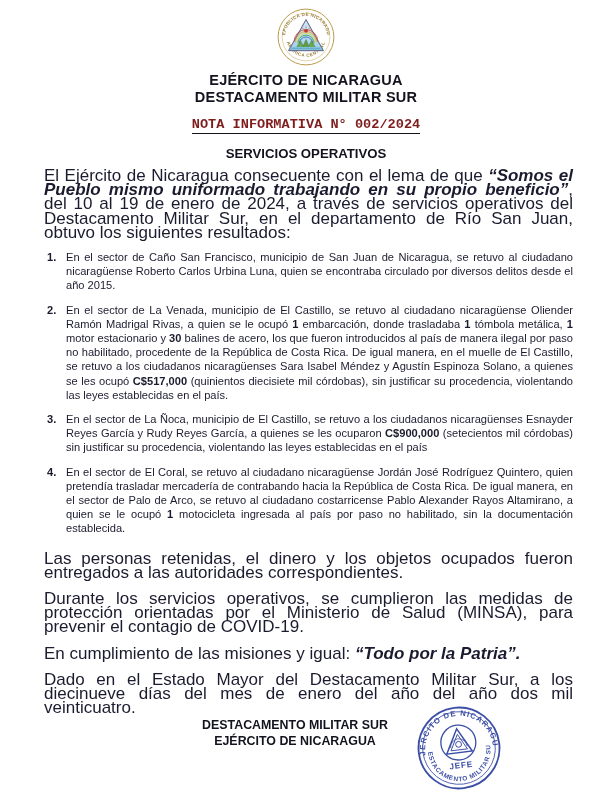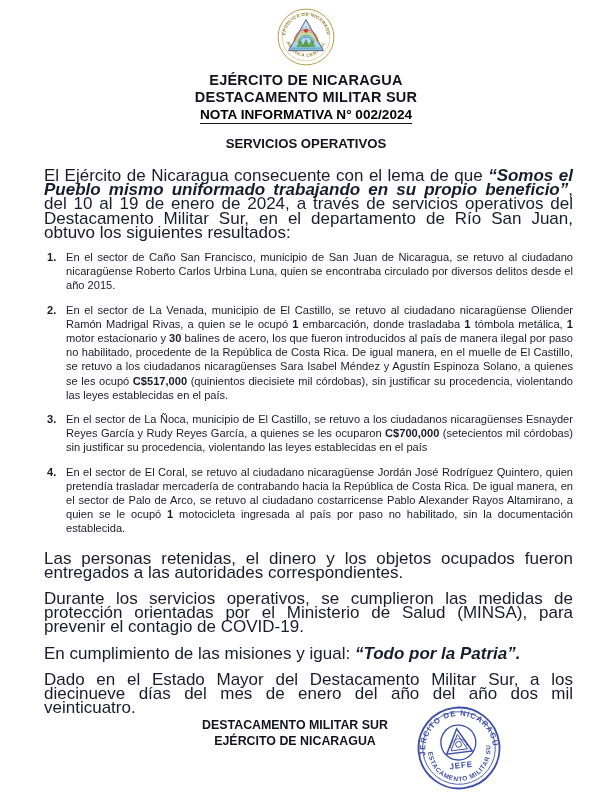--- a/index.html
+++ b/index.html
@@ -46,24 +46,26 @@
     text-align: center;
   }
   .title-main {
     font-size: 14.5px;
     font-weight: bold;
     letter-spacing: 0.2px;
     line-height: 17px;
     color: #13131f;
   }
   .title-nota {
+    margin-top: 10px;
     font-size: 13.6px;
     font-weight: bold;
-    color: #000000;
+    color: #7f1d1d;
     line-height: 17px;
+    font-family: Liberation Mono, monospace;
   }
   .title-nota span.u {
     border-bottom: 1.6px solid #13131f;
     padding-bottom: 1px;
   }
   .title-servicios {
     margin-top: 12px;
     font-size: 13.2px;
     font-weight: bold;
     color: #13131f;
@@ -215,21 +217,21 @@
 
       <li>
         <span class="num">1.</span><span>En el sector de Caño San Francisco, municipio de San Juan de Nicaragua, se retuvo al ciudadano nicaragüense Roberto Carlos Urbina Luna, quien se encontraba circulado por diversos delitos desde el año 2015.</span>
       </li>
 
       <li>
         <span class="num">2.</span><span>En el sector de La Venada, municipio de El Castillo, se retuvo al ciudadano nicaragüense Oliender Ramón Madrigal Rivas, a quien se le ocupó </span><span class="b">1</span><span> embarcación, donde trasladaba </span><span class="b">1</span><span> tómbola metálica, </span><span class="b">1</span><span> motor estacionario y </span><span class="b">30</span><span> balines de acero, los que fueron introducidos al país de manera ilegal por paso no habilitado, procedente de la República de Costa Rica. De igual manera, en el muelle de El Castillo, se retuvo a los ciudadanos nicaragüenses Sara Isabel Méndez y Agustín Espinoza Solano, a quienes se les ocupó </span><span class="b">C$517,000</span><span> (quinientos diecisiete mil córdobas), sin justificar su procedencia, violentando las leyes establecidas en el país.</span>
       </li>
 
       <li>
-        <span class="num">3.</span><span>En el sector de La Ñoca, municipio de El Castillo, se retuvo a los ciudadanos nicaragüenses Esnayder Reyes García y Rudy Reyes García, a quienes se les ocuparon </span><span class="b">C$700,000</span><span> (setecientos mil córdobas) sin justificar su procedencia, violentando las leyes establecidas en el país</span>
+        <span class="num">3.</span><span>En el sector de La Ñoca, municipio de El Castillo, se retuvo a los ciudadanos nicaragüenses Esnayder Reyes García y Rudy Reyes García, a quienes se les ocuparon </span><span class="b">C$900,000</span><span> (setecientos mil córdobas) sin justificar su procedencia, violentando las leyes establecidas en el país</span>
       </li>
 
       <li>
         <span class="num">4.</span><span>En el sector de El Coral, se retuvo al ciudadano nicaragüense Jordán José Rodríguez Quintero, quien pretendía trasladar mercadería de contrabando hacia la República de Costa Rica. De igual manera, en el sector de Palo de Arco, se retuvo al ciudadano costarricense Pablo Alexander Rayos Altamirano, a quien se le ocupó </span><span class="b">1</span><span> motocicleta ingresada al país por paso no habilitado, sin la documentación establecida.</span>
       </li>
 
     </ol>
 
     <div class="tail-block">
       <p class="para">Las personas retenidas, el dinero y los objetos ocupados fueron entregados a las autoridades correspondientes.</p>

